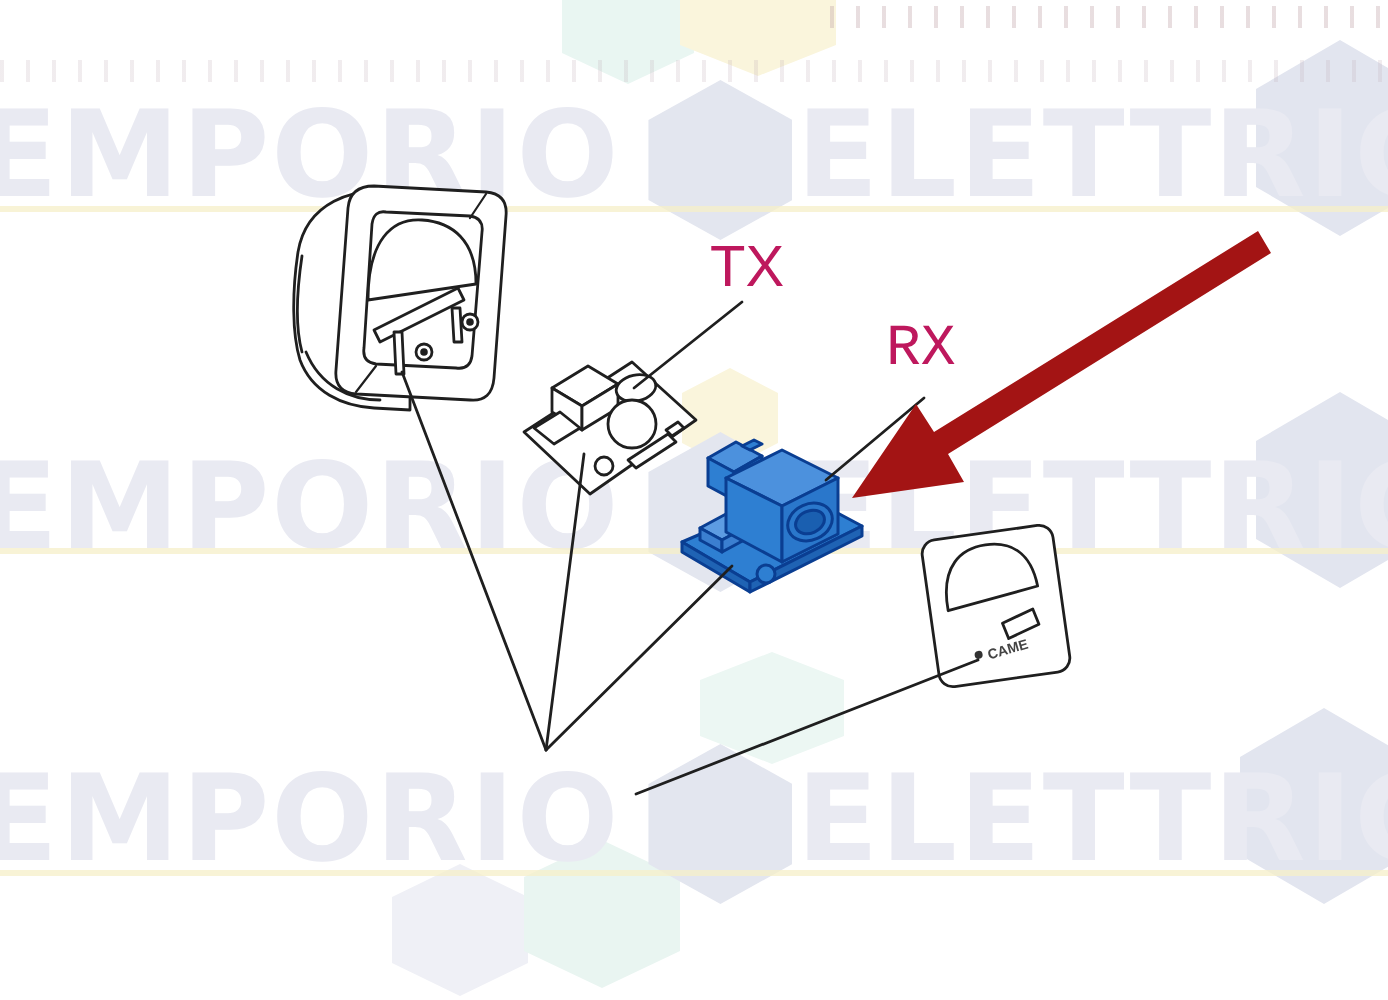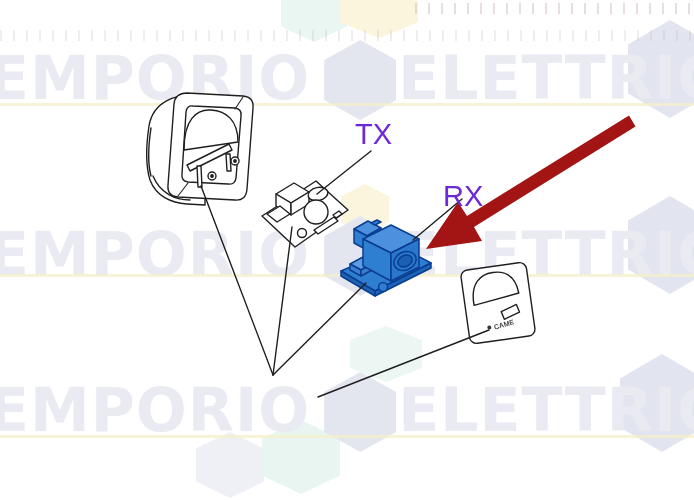--- a/index.html
+++ b/index.html
@@ -14,23 +14,23 @@
           clip-path:polygon(50% 0%,100% 25%,100% 75%,50% 100%,0% 75%,0% 25%);}
   .hex{position:absolute;clip-path:polygon(50% 0%,100% 25%,100% 75%,50% 100%,0% 75%,0% 25%);z-index:1;}
   .yline{position:absolute;left:0;width:694px;height:3px;background:#f5efc8;opacity:.75;z-index:2;}
   .ticks{position:absolute;height:11px;z-index:1;}
   .ticksA{left:415px;top:3px;width:279px;
     background:repeating-linear-gradient(90deg,rgba(190,160,165,.35) 0,rgba(190,160,165,.35) 2px,transparent 2px,transparent 13px);}
   .ticksB{left:0;top:30px;width:694px;
     background:repeating-linear-gradient(90deg,rgba(190,170,180,.22) 0,rgba(190,170,180,.22) 2px,transparent 2px,transparent 13px);}
   
   #draw{position:absolute;left:0;top:0;z-index:3;}
-  .lbl{position:absolute;z-index:4;color:#6d28d9;font-family:"Liberation Sans", sans-serif;}
+  .lbl{position:absolute;z-index:4;color:#be185d;font-family:"Liberation Sans", sans-serif;}
   #lbl-tx{left:355px;top:118px;font-size:29px;}
-  #lbl-rx{left:443px;top:180px;font-size:29px;}
+  #lbl-rx{left:443px;top:158px;font-size:29px;font-family:Liberation Mono, monospace;}
   #lbl-doc{left:239px;top:383px;font-size:27px;}
 </style>
 </head>
 <body>
 
 <div id="stage">
 
   <div class="hex" style="left:281px;top:-20px;width:66px;height:62px;background:#e9f6f2;"></div>
   <div class="hex" style="left:340px;top:-24px;width:78px;height:62px;background:#faf5dc;"></div>
   <div class="hex" style="left:628px;top:20px;width:84px;height:98px;background:#e2e5ef;"></div>

